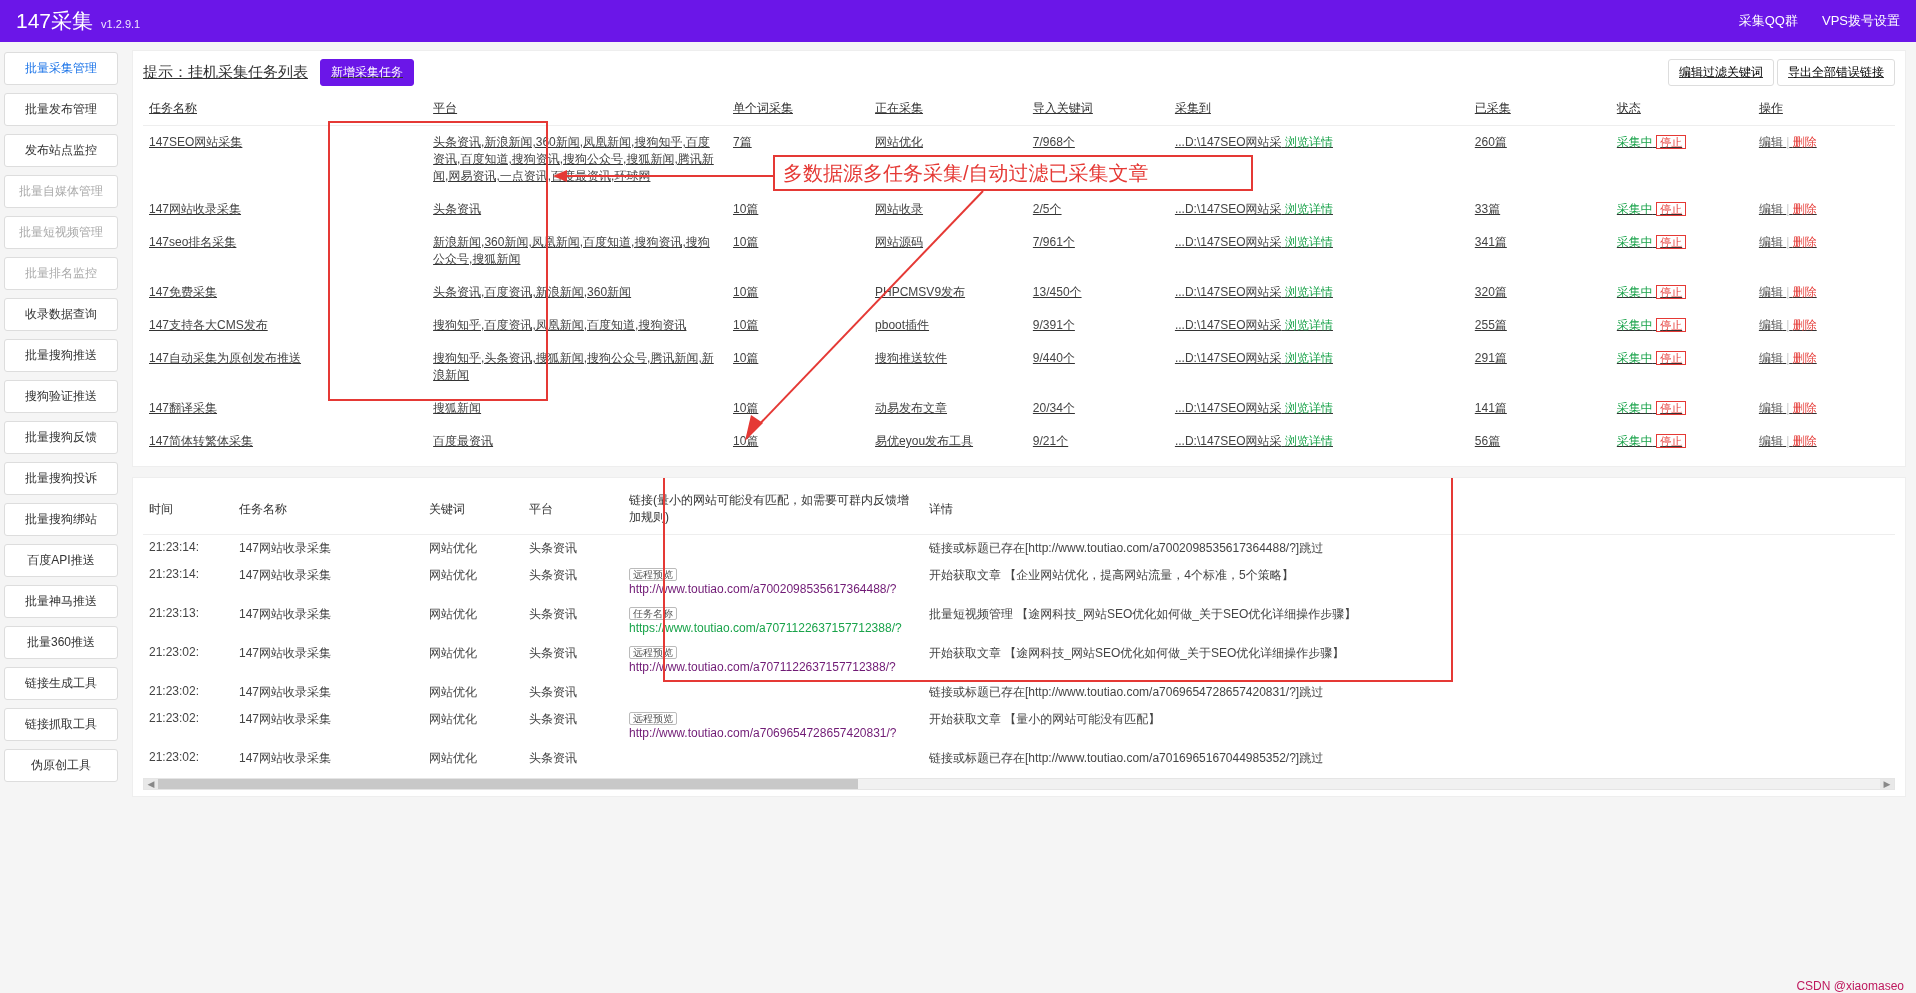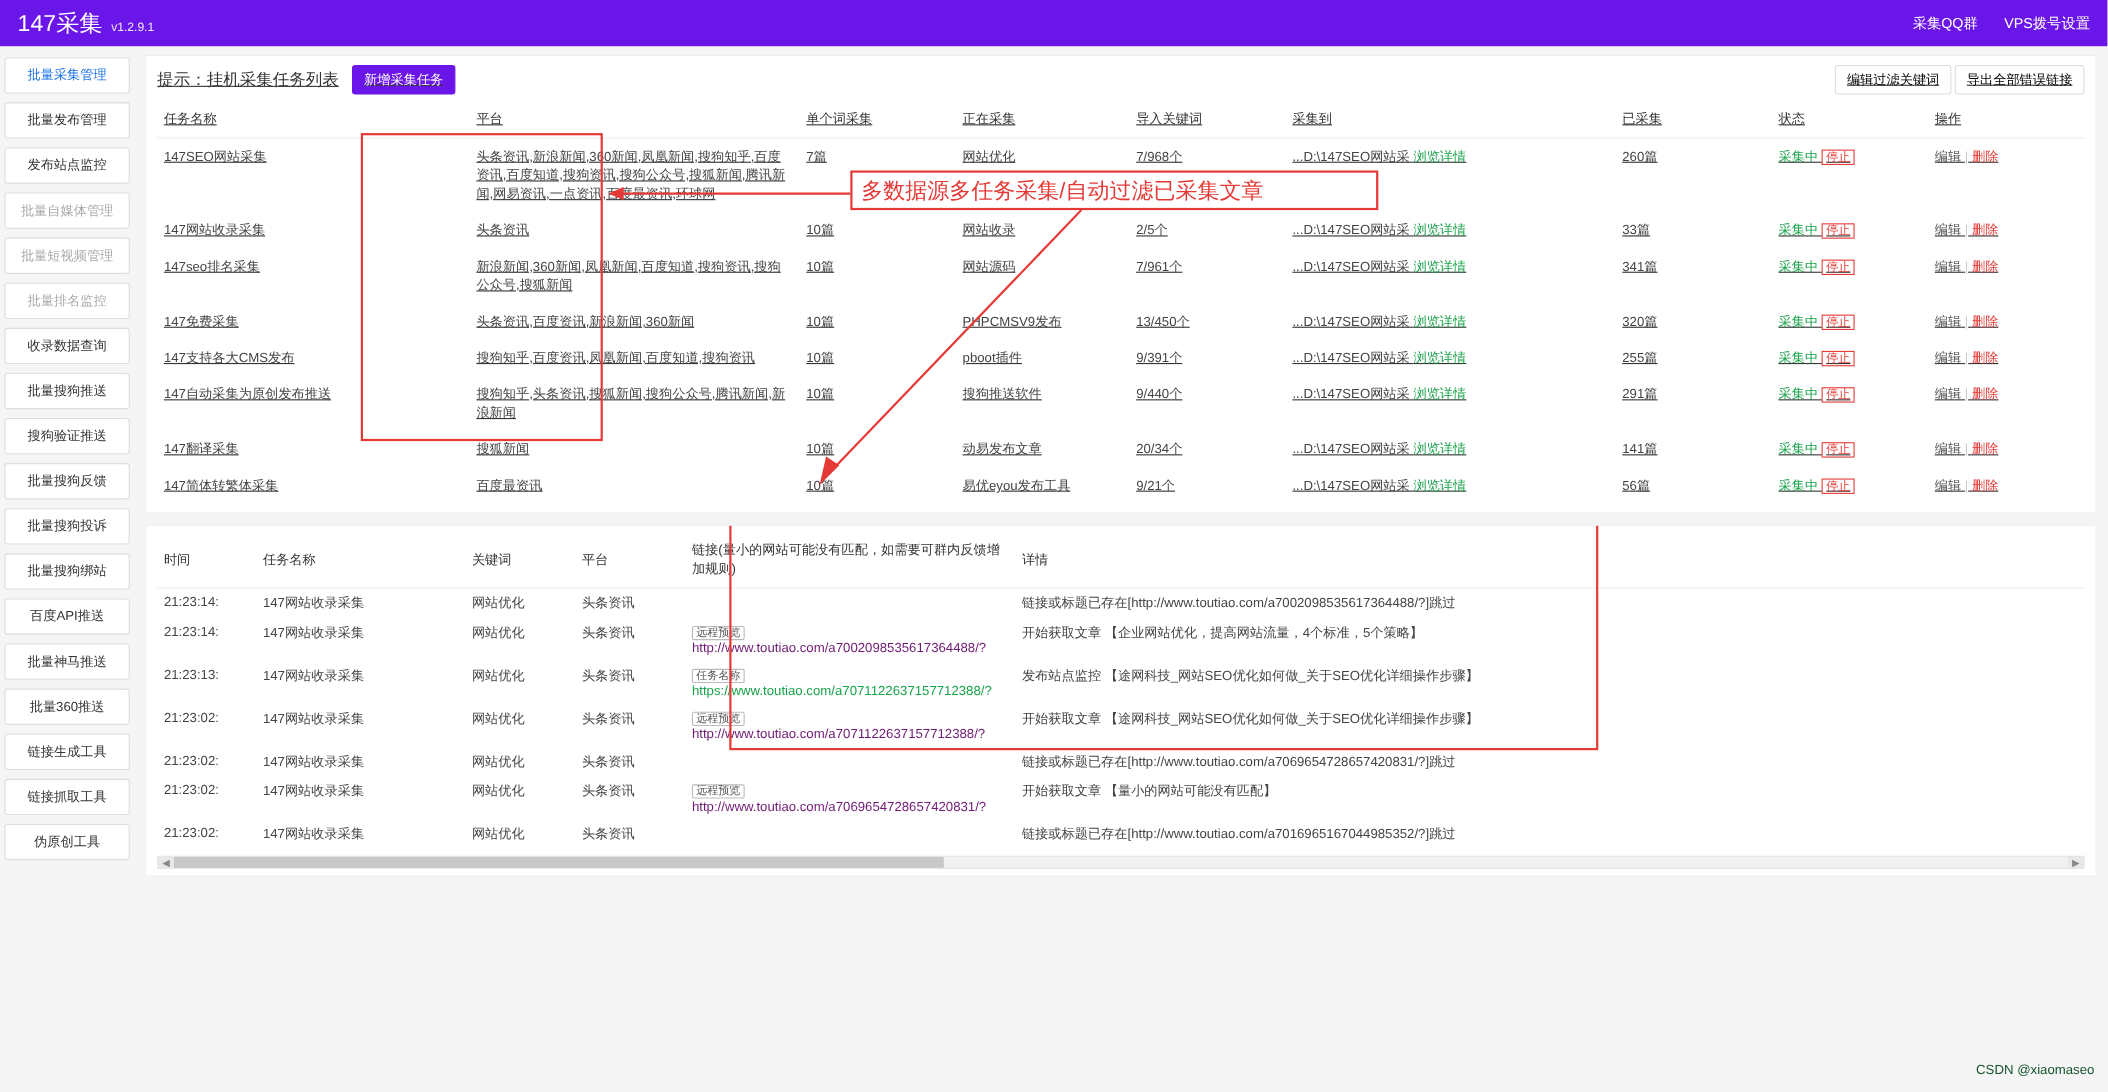--- a/index.html
+++ b/index.html
@@ -51,21 +51,21 @@
 .url-green { color: #19a34a; }
 
 
 .callout { position: absolute; border: 2px solid #e53935; pointer-events: none; }
 .callout-label { position: absolute; color: #e53935; font-size: 20px; font-weight: 400; pointer-events: none; white-space: nowrap; }
 .arrow { position: absolute; pointer-events: none; }
 .arrow svg line, .arrow svg path { stroke: #e53935; stroke-width: 2; fill: none; }
 .arrow svg polygon { fill: #e53935; }
 
 
-.watermark { position: fixed; right: 12px; bottom: 14px; color: #14532d; font-size: 12px; }
+.watermark { position: fixed; right: 12px; bottom: 0; color: #be185d; font-size: 12px; }
 
 
 .hscroll { height: 12px; background: #f1f1f1; border: 1px solid #e5e5e5; margin-top: 6px; display: flex; }
 .hscroll .thumb { background: #c8c8c8; height: 100%; }
 .hscroll .arrowbtn { width: 14px; background: #e8e8e8; text-align: center; font-size: 9px; color: #888; }
 </style>
 </head>
 <body>
 
 <div class="header">
@@ -286,21 +286,21 @@
               <td>头条资讯</td>
               <td><span class="tag">远程预览</span><span class="url">http://www.toutiao.com/a7002098535617364488/?</span></td>
               <td>开始获取文章 【企业网站优化，提高网站流量，4个标准，5个策略】</td>
             </tr>
             <tr>
               <td>21:23:13:</td>
               <td>147网站收录采集</td>
               <td>网站优化</td>
               <td>头条资讯</td>
               <td><span class="tag">任务名称</span><span class="url-green">https://www.toutiao.com/a7071122637157712388/?</span></td>
-              <td>发布站点监控 【途网科技_网站SEO优化如何做_关于SEO优化详细操作步骤】</td>
+              <td>批量短视频管理 【途网科技_网站SEO优化如何做_关于SEO优化详细操作步骤】</td>
             </tr>
             <tr>
               <td>21:23:02:</td>
               <td>147网站收录采集</td>
               <td>网站优化</td>
               <td>头条资讯</td>
               <td><span class="tag">远程预览</span><span class="url">http://www.toutiao.com/a7071122637157712388/?</span></td>
               <td>开始获取文章 【途网科技_网站SEO优化如何做_关于SEO优化详细操作步骤】</td>
             </tr>
             <tr>

